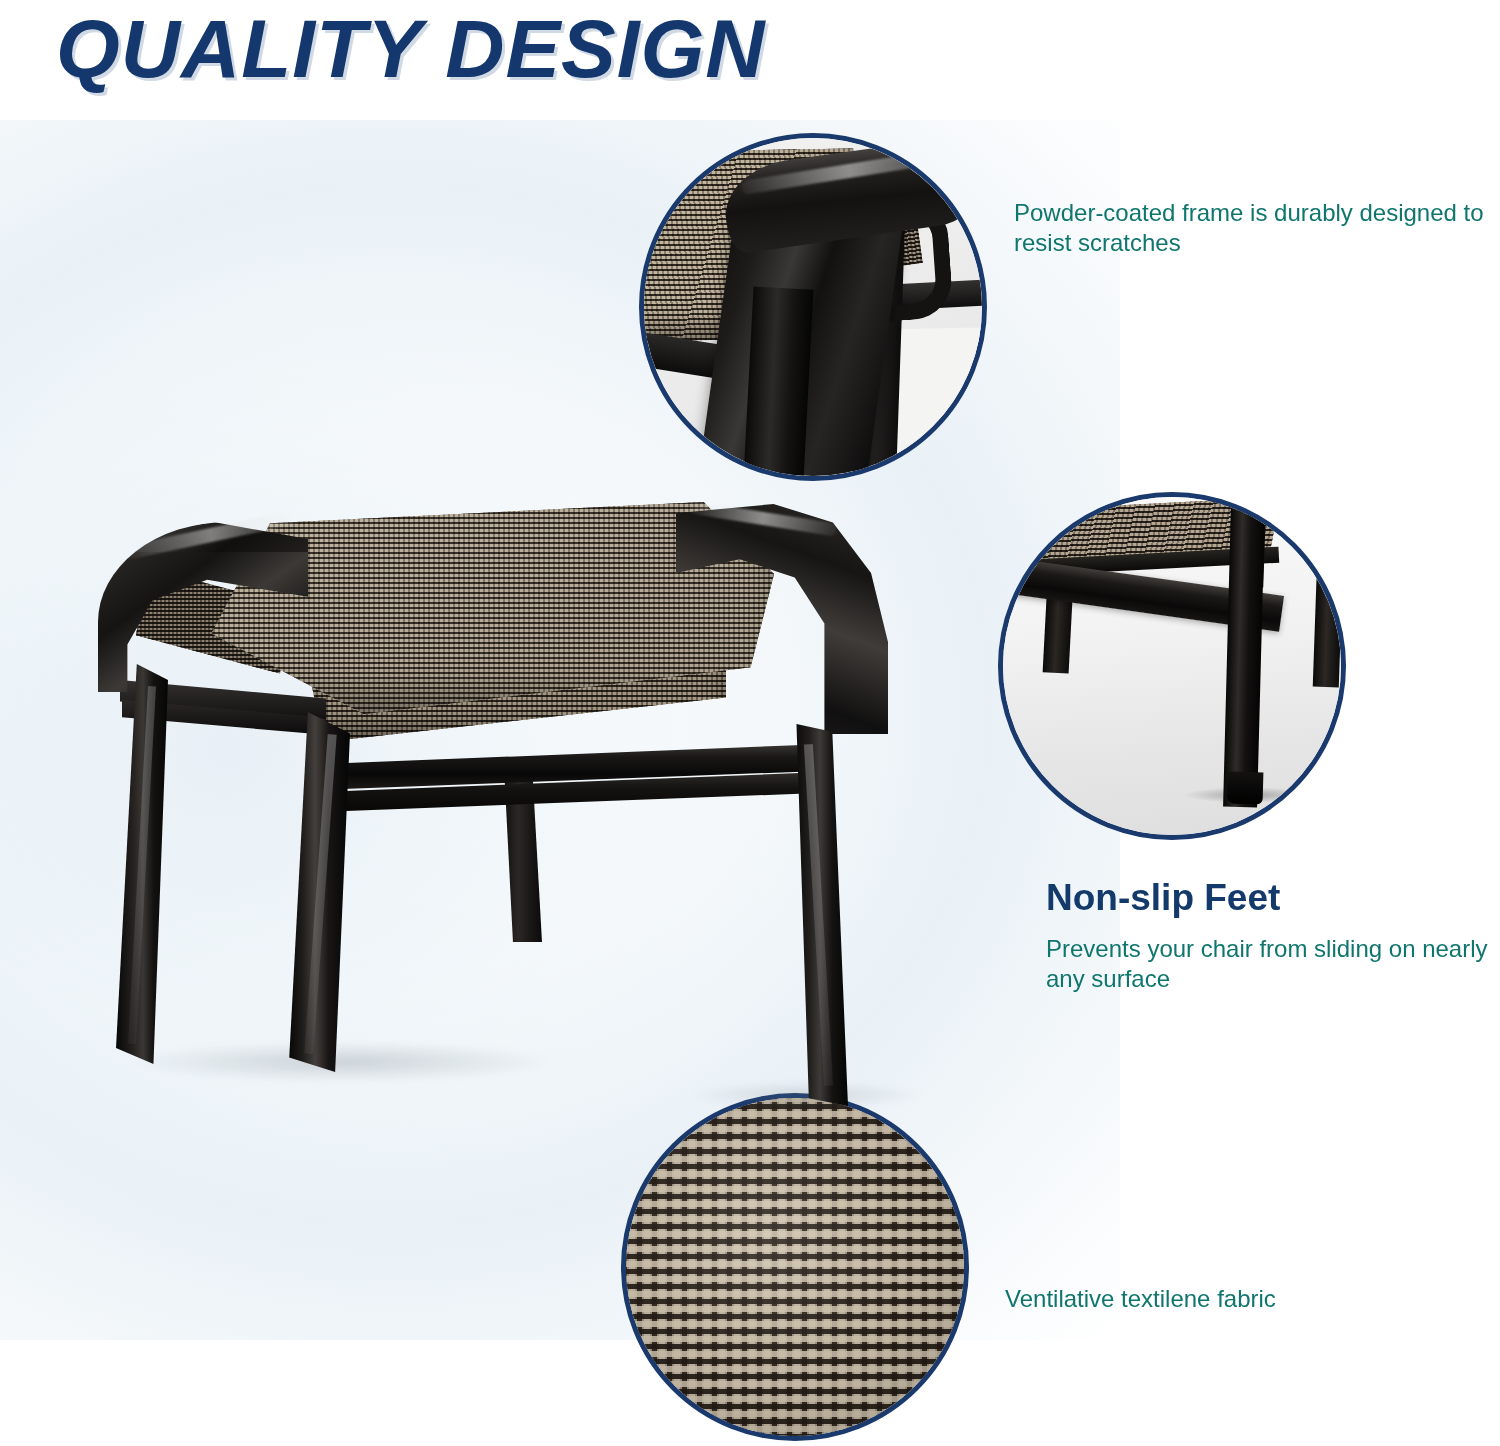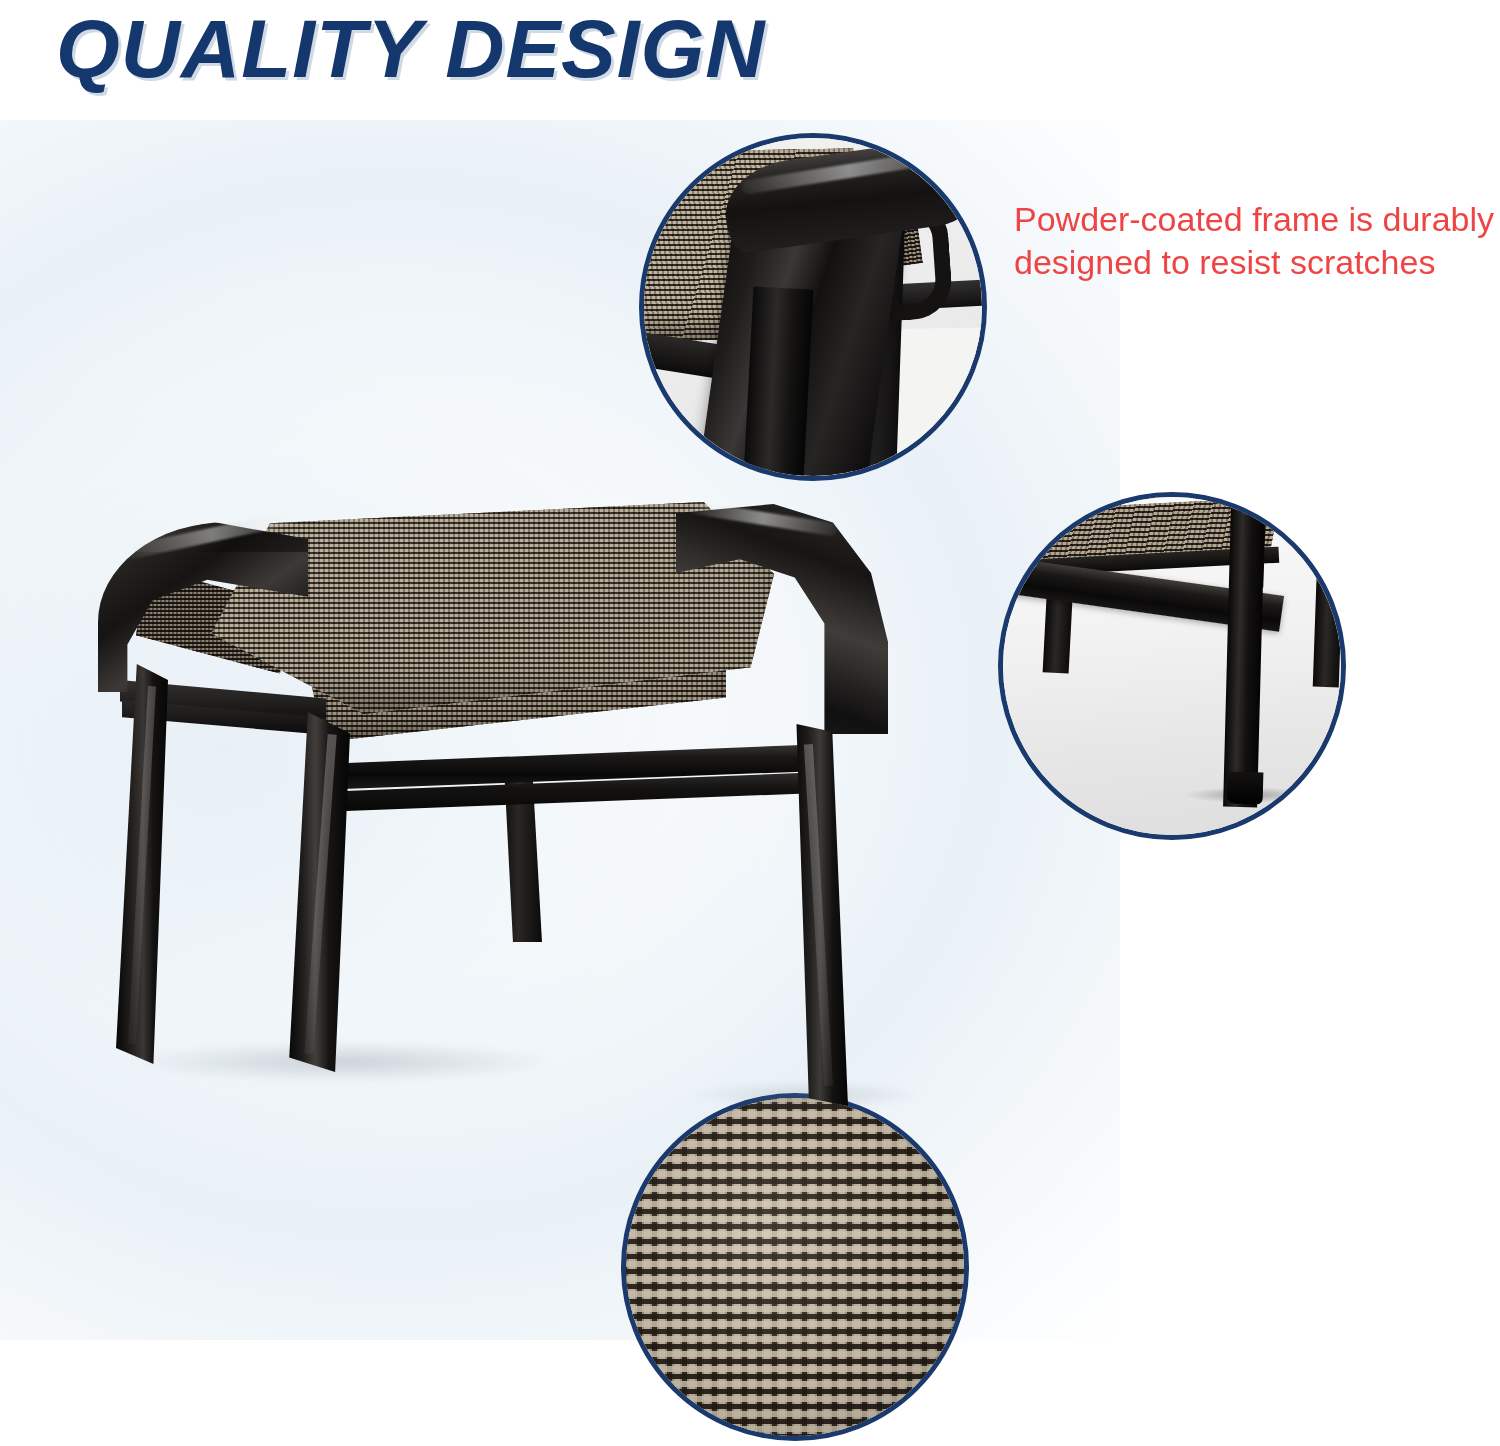--- a/index.html
+++ b/index.html
@@ -55,22 +55,22 @@
   
   .feat { position: absolute; }
   .feat-title {
     color: #133a6b;
     font-weight: bold;
     font-size: 37px;
     line-height: 1.08;
     white-space: nowrap;
   }
   .feat-body {
-    color: #ef4444;
-    font-size: 34px;
+    color: #0f766e;
+    font-size: 24px;
     line-height: 1.27;
     font-weight: normal;
   }
   #feat-frame  { left: 1014px; top: 182px;  width: 486px; }
   #feat-frame .feat-body { margin-top: 16px; }
   #feat-feet   { left: 1046px; top: 878px;  width: 454px; }
   #feat-feet .feat-body { margin-top: 16px; }
   #feat-fabric { left: 1005px; top: 1272px; width: 495px; }
   #feat-fabric .feat-body { margin-top: 12px; white-space: nowrap; }
 
@@ -484,17 +484,22 @@
     <div class="pp leg-fl"></div>
     <div class="pp leg-fl-hl"></div>
     <div class="pp leg-fr"></div>
     <div class="pp leg-fr-hl"></div>
   </div>
 
   <div class="feat" id="feat-frame">
     <div class="feat-body">Powder-coated frame is durably designed to resist scratches</div>
   </div>
 
+  <div class="feat" id="feat-feet">
+    <div class="feat-title">Non-slip Feet</div>
+    <div class="feat-body">Prevents your chair from sliding on nearly any surface</div>
+  </div>
 
   <div class="feat" id="feat-fabric">
+    <div class="feat-body">Ventilative textilene fabric</div>
   </div>
 
 </div>
 
 </body></html>

